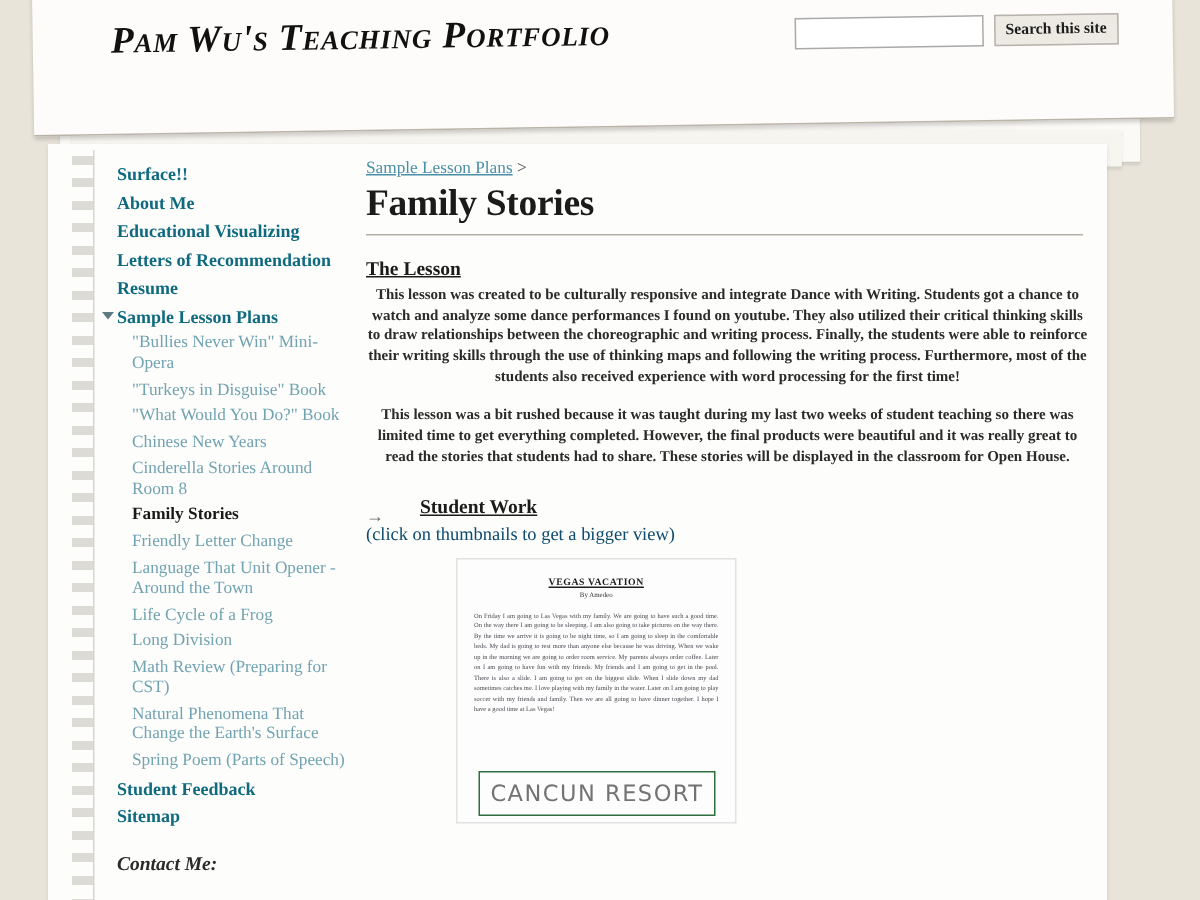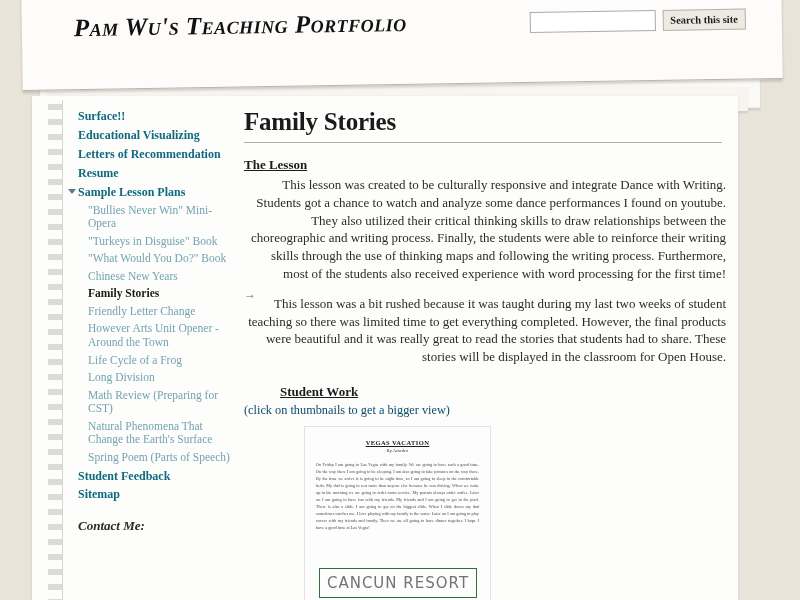--- a/index.html
+++ b/index.html
@@ -234,25 +234,26 @@
     margin-bottom: 14px;
   }
   .sec-heading {
     font-size: 13px;
     font-weight: bold;
     color: #1b1b1b;
     text-decoration: underline;
     margin: 0 0 3px 0;
   }
   .para {
-    font-size: 13px;
+    font-size: 10px;
     line-height: 1.37;
     color: #2b2b2b;
     margin: 0 0 12px 0;
-    text-align: right;
+    text-align: center;
+    font-weight: bold;
   }
   .subnote {
     font-size: 12.3px;
     color: #0c4a6e;
     margin: 0 0 8px 0;
   }
   .sec-gap { margin-top: 18px; margin-left: 36px; }
 
   
   .thumb {
@@ -313,20 +314,23 @@
 
   <div class="sheet-main">
     <div class="content-row">
 
       <nav class="sidebar">
         <ul class="nav-top">
           <li>
             <a class="nav-link">Surface!!</a>
           </li>
           <li>
+            <a class="nav-link">About Me</a>
+          </li>
+          <li>
             <a class="nav-link">Educational Visualizing</a>
           </li>
           <li>
             <a class="nav-link">Letters of Recommendation</a>
           </li>
           <li>
             <a class="nav-link">Resume</a>
           </li>
           <li>
             <span class="tri"></span>
@@ -339,28 +343,31 @@
               <li>
                 <a class="sub-link">"Turkeys in Disguise" Book</a>
               </li>
               <li>
                 <a class="sub-link">"What Would You Do?" Book</a>
               </li>
               <li>
                 <a class="sub-link">Chinese New Years</a>
               </li>
               <li>
+                <a class="sub-link">Cinderella Stories Around Room 8</a>
+              </li>
+              <li>
                 <a class="sub-link active">Family Stories</a>
                 <span class="arrow-right">→</span>
               </li>
               <li>
                 <a class="sub-link">Friendly Letter Change</a>
               </li>
               <li>
-                <a class="sub-link">However Arts Unit Opener - Around the Town</a>
+                <a class="sub-link">Language That Unit Opener - Around the Town</a>
               </li>
               <li>
                 <a class="sub-link">Life Cycle of a Frog</a>
               </li>
               <li>
                 <a class="sub-link">Long Division</a>
               </li>
               <li>
                 <a class="sub-link">Math Review (Preparing for CST)</a>
               </li>
@@ -379,20 +386,24 @@
           <li>
             <a class="nav-link">Sitemap</a>
           </li>
         </ul>
 
         <div class="contact-heading">Contact Me:</div>
 
       </nav>
 
       <main class="main">
+        <div class="breadcrumb">
+          <a>Sample Lesson Plans</a>
+          <span>&gt;</span>
+        </div>
 
         <h1 class="page-title">Family Stories</h1>
         <div class="title-rule"></div>
 
         <h2 class="sec-heading">The Lesson</h2>
         <p class="para">This lesson was created to be culturally responsive and integrate Dance with Writing.  Students got a chance to watch and analyze some dance performances I found on youtube.  They also utilized their critical thinking skills to draw relationships between the choreographic and writing process.  Finally, the students were able to reinforce their writing skills through the use of thinking maps and following the writing process. Furthermore, most of the students also received experience with word processing for the first time!</p>
         <p class="para">This lesson was a bit rushed because it was taught during my last two weeks of student teaching so there was limited time to get everything completed.  However, the final products were beautiful and it was really great to read the stories that students had to share.  These stories will be displayed in the classroom for Open House.</p>
 
         <h2 class="sec-heading sec-gap">Student Work</h2>
         <div class="subnote">(click on thumbnails to get a bigger view)</div>

